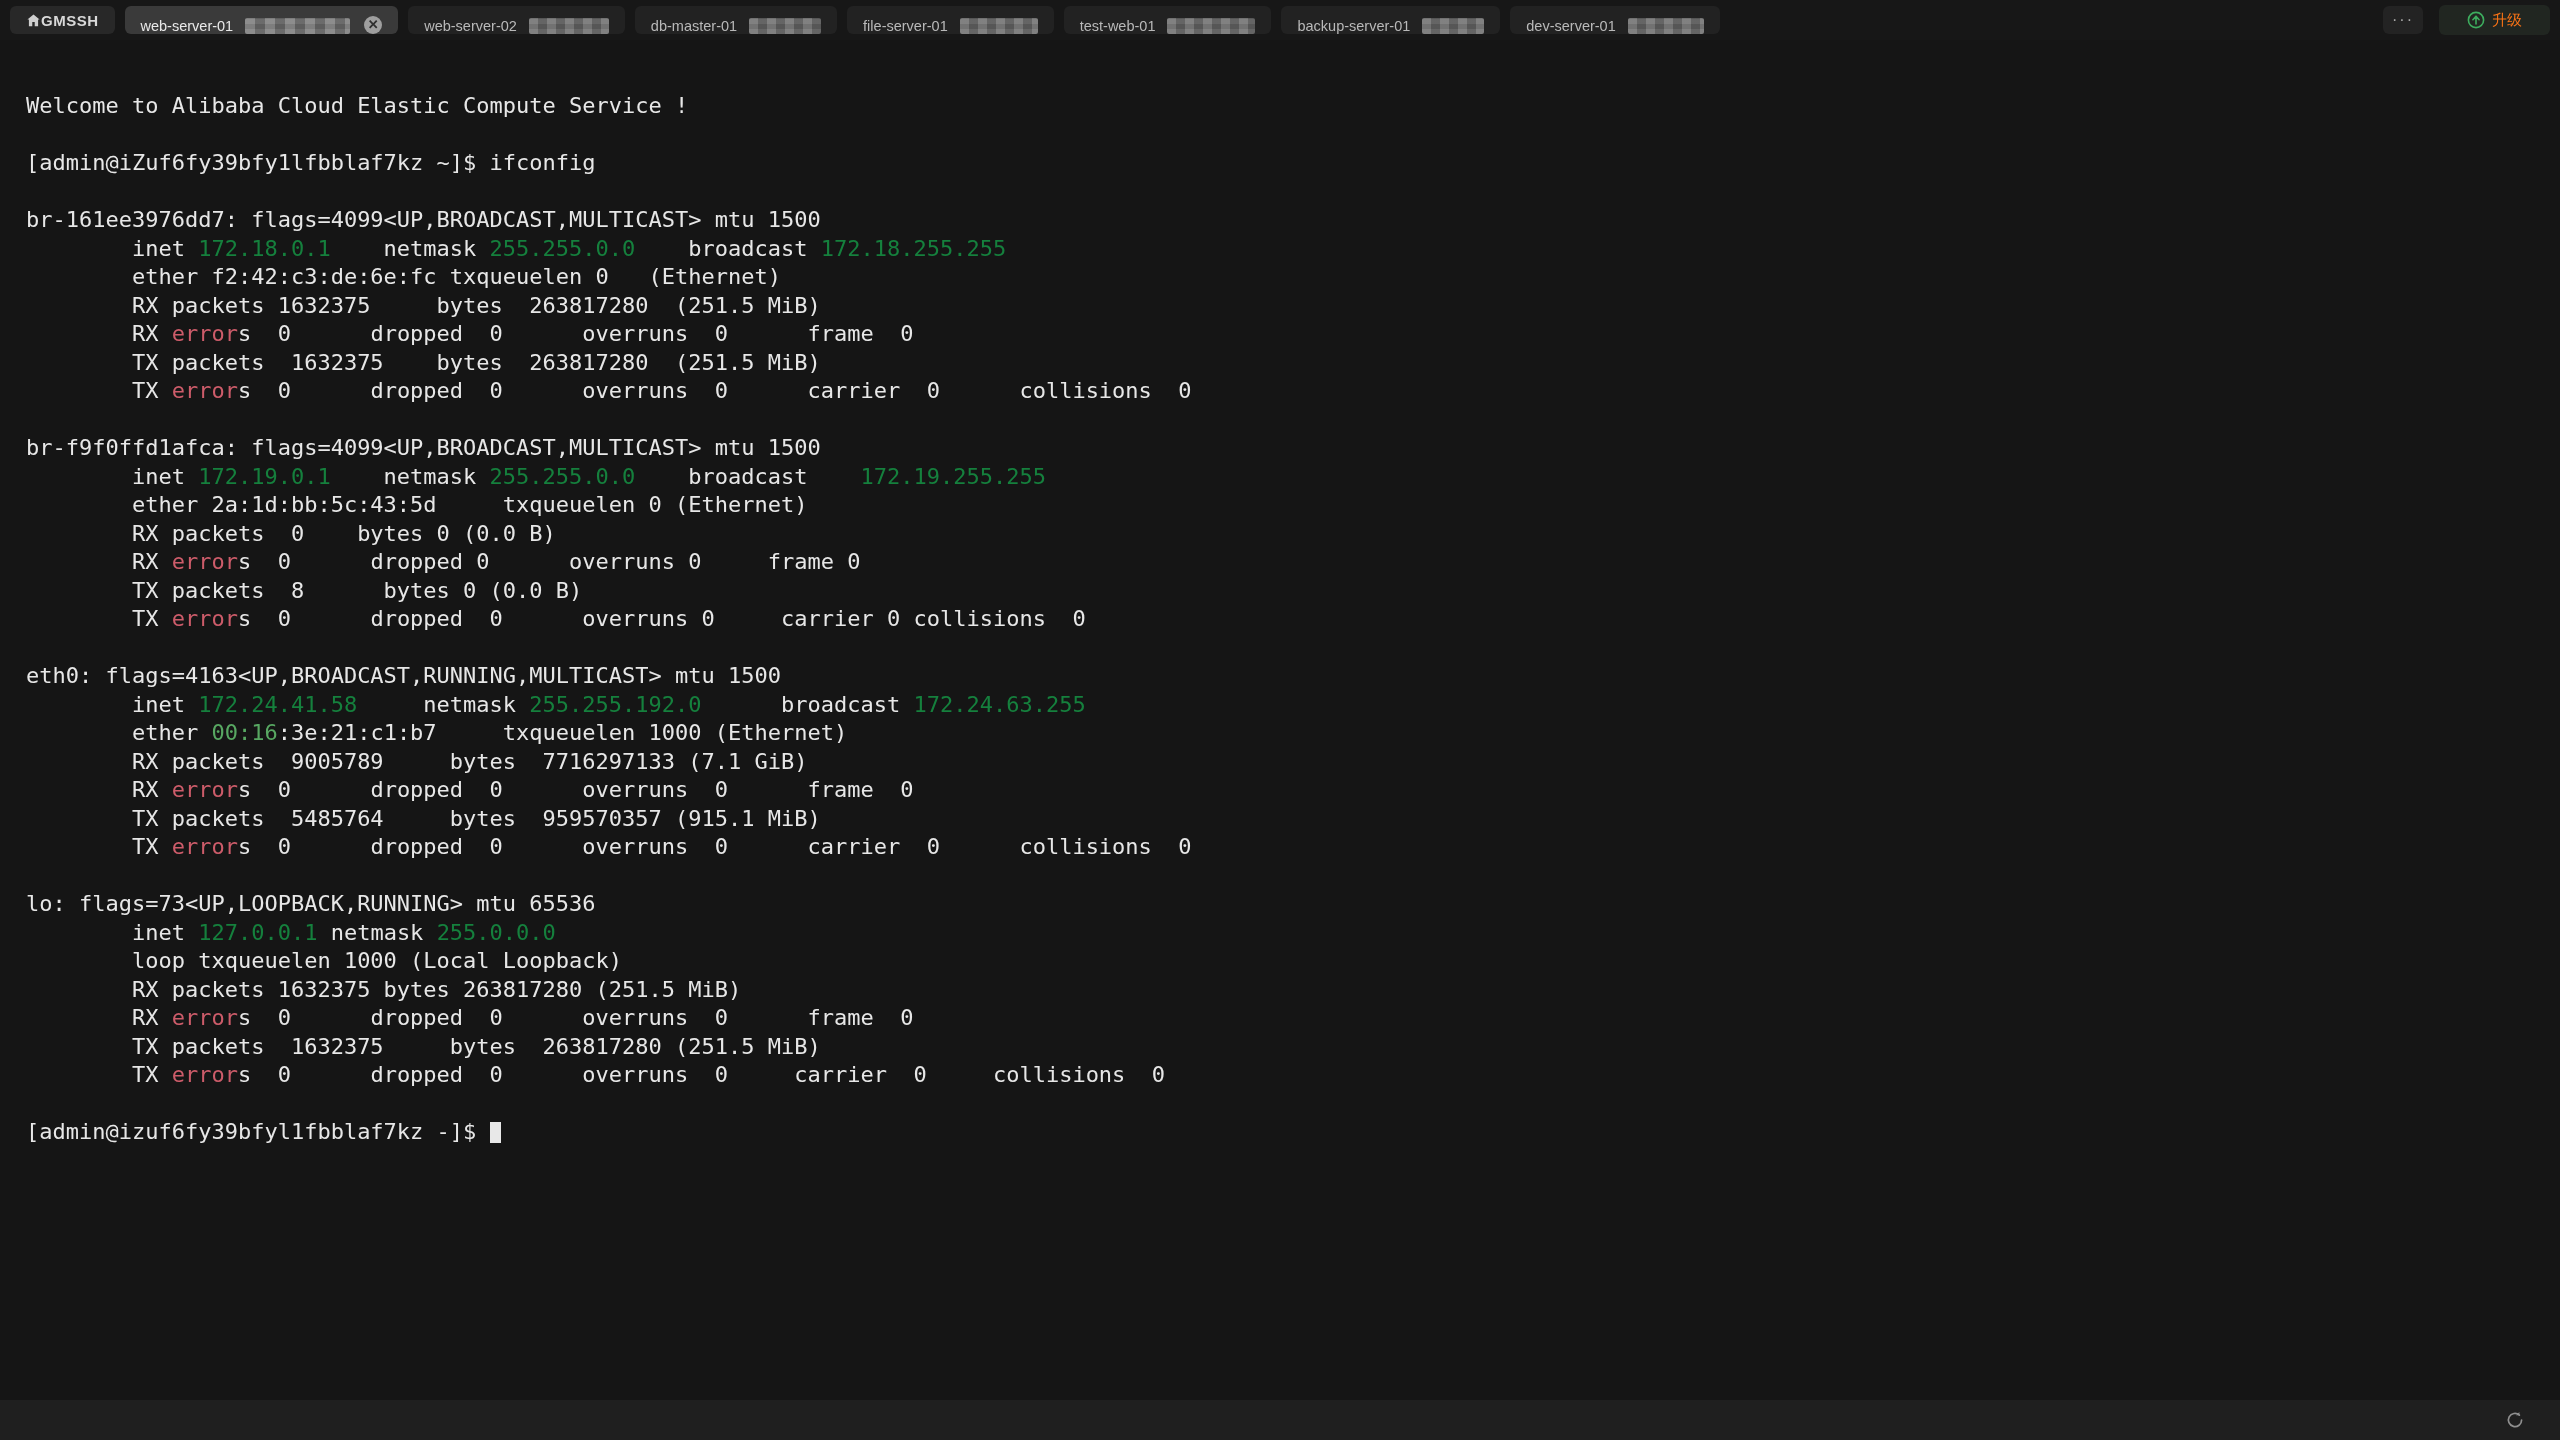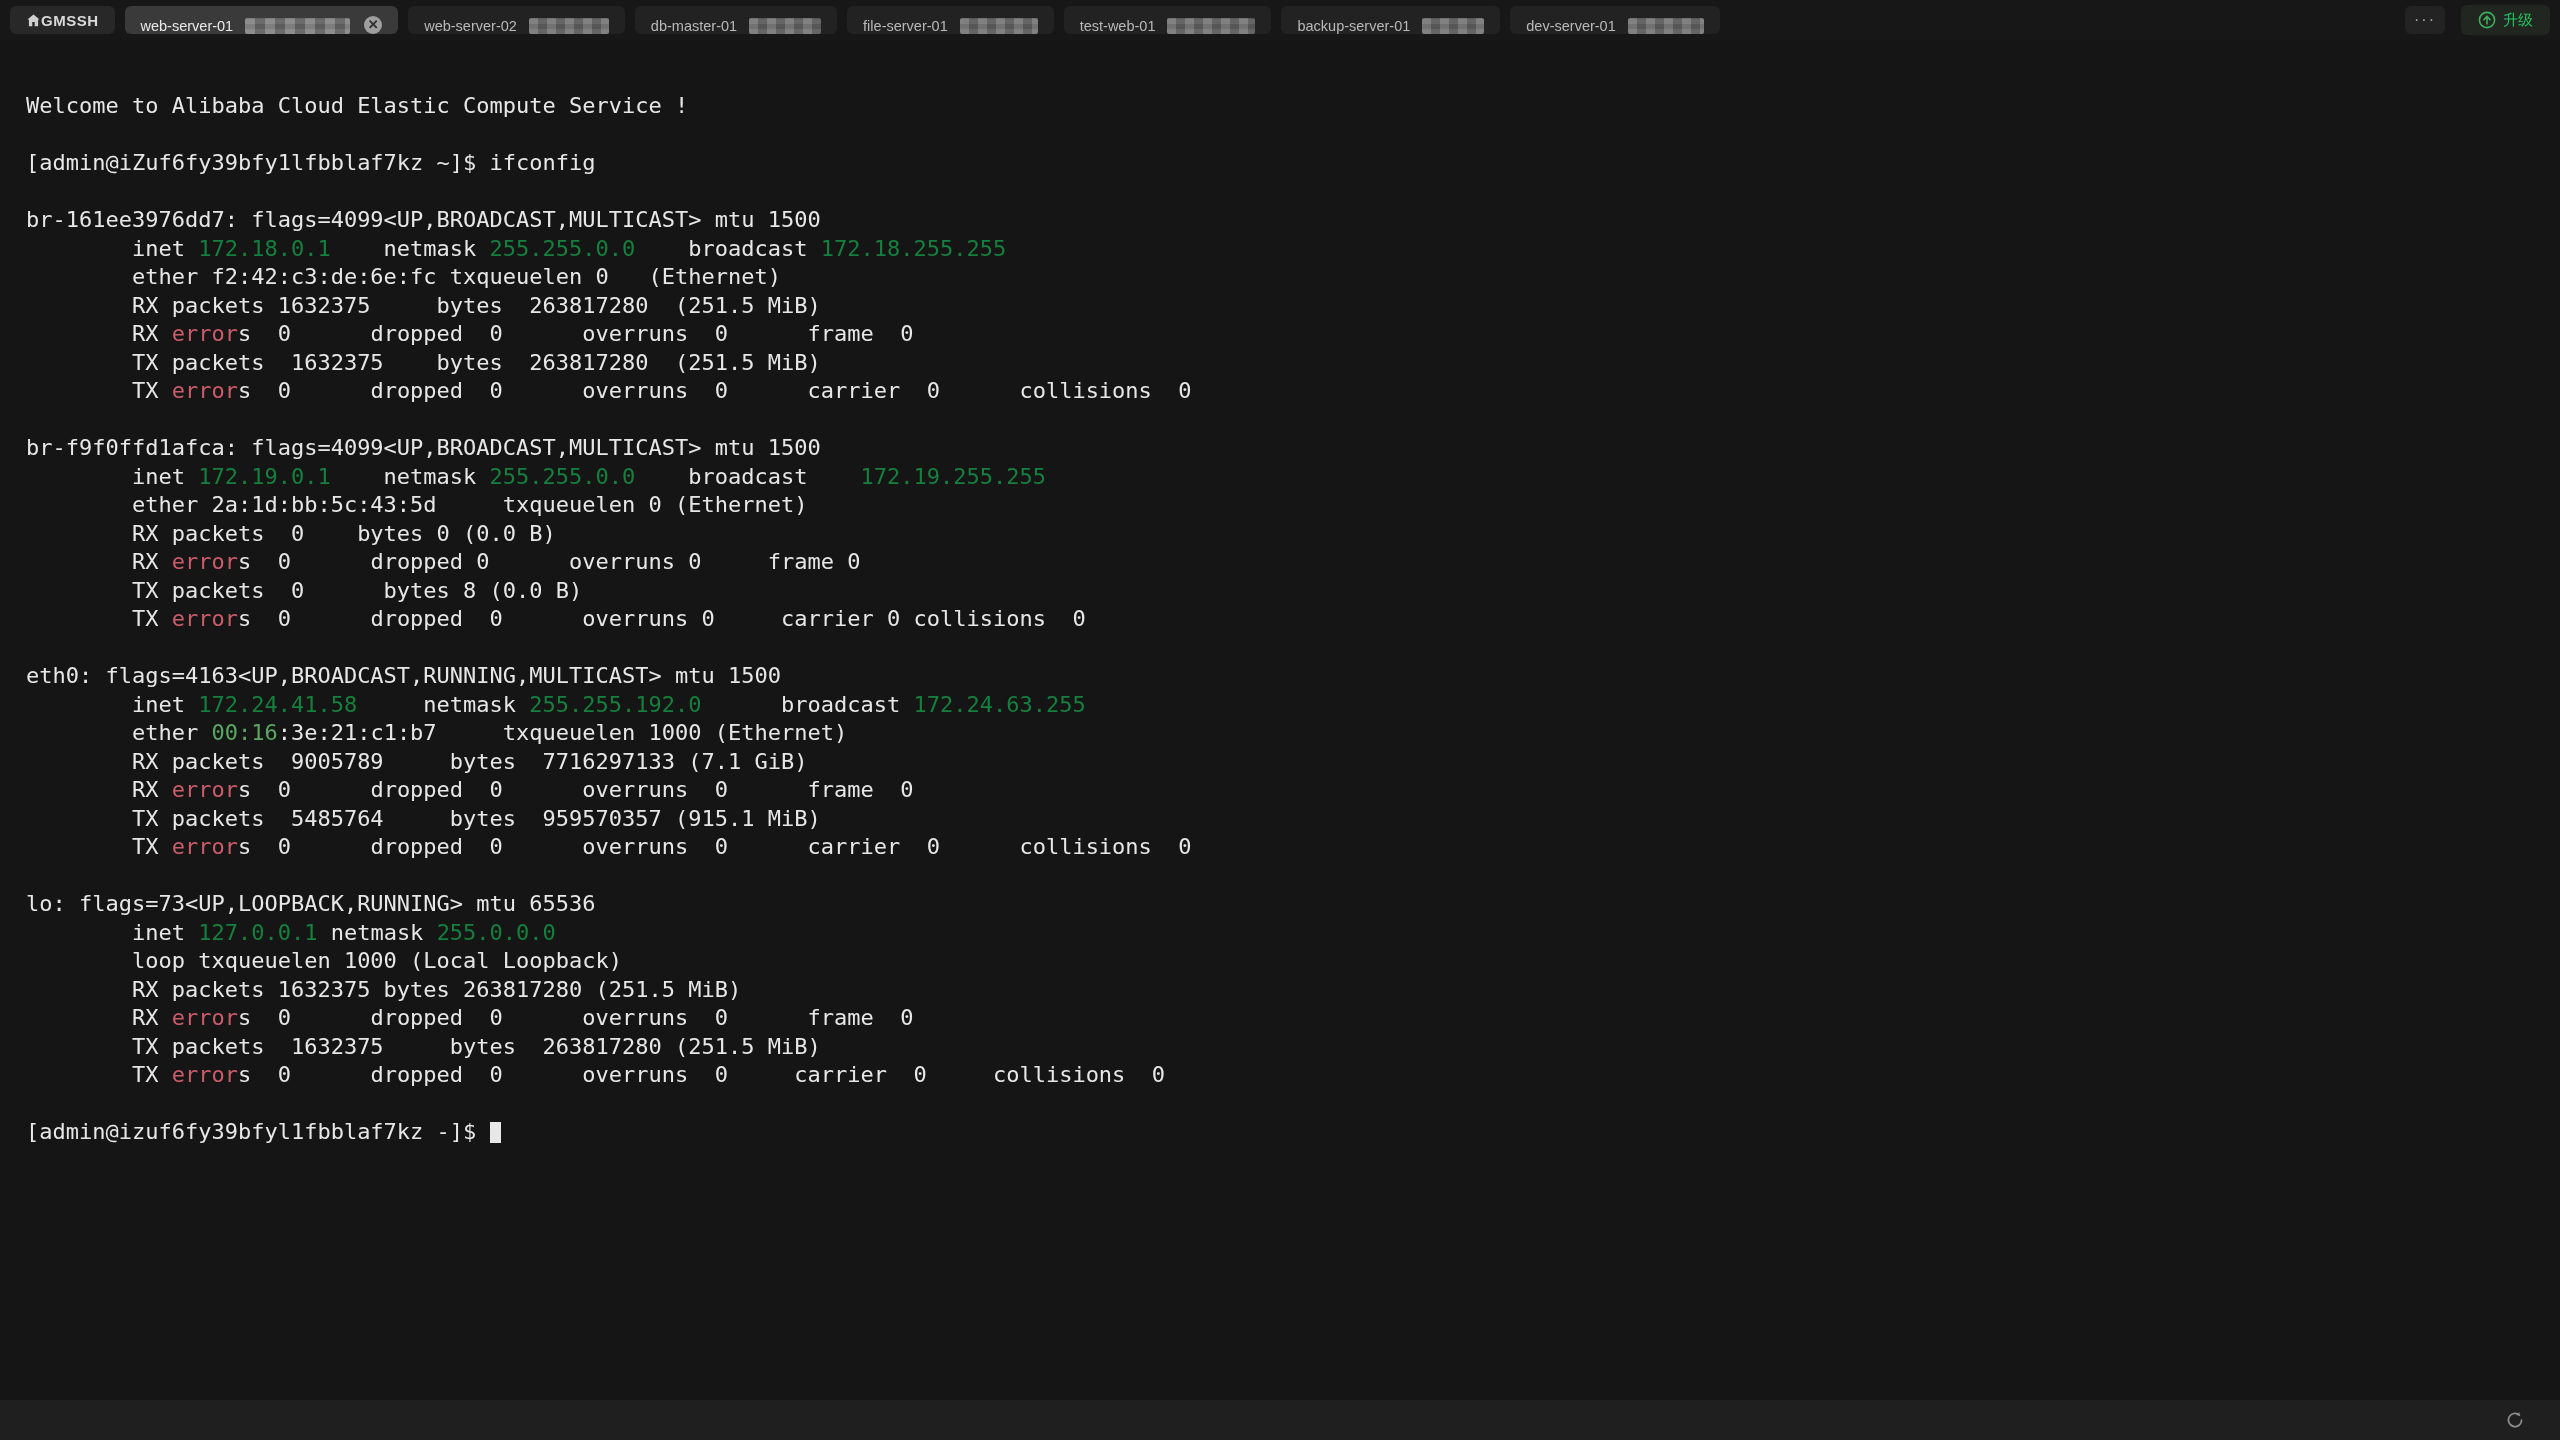--- a/index.html
+++ b/index.html
@@ -67,22 +67,22 @@
   .more-btn {
     height:28px; min-width:40px;
     background:#232323; border:none; border-radius:6px;
     color:#a8a8a8; font-size:16px; letter-spacing:2px;
     cursor:pointer;
   }
   .upgrade-btn {
     height:30px;
     background:#212621; border:none; border-radius:6px;
     display:flex; align-items:center; gap:7px;
-    padding:0 17px;
-    color:#22c55e; font-size:15px;
+    padding:0 28px;
+    color:#f97316; font-size:15px;
     cursor:pointer;
   }
   .upgrade-btn svg { display:block; }
 
   
   .terminal {
     flex:1 1 auto;
     background:#151515;
     padding:52px 20px 0 26px;
     overflow:hidden;
@@ -188,21 +188,21 @@
       <div class="term-line"><span class="seg-w">        RX packets 1632375     bytes  263817280  (251.5 MiB)</span></div>
       <div class="term-line"><span class="seg-w">        RX </span><span class="seg-r">error</span><span class="seg-w">s  0      dropped  0      overruns  0      frame  0</span></div>
       <div class="term-line"><span class="seg-w">        TX packets  1632375    bytes  263817280  (251.5 MiB)</span></div>
       <div class="term-line"><span class="seg-w">        TX </span><span class="seg-r">error</span><span class="seg-w">s  0      dropped  0      overruns  0      carrier  0      collisions  0</span></div>
       <div class="term-line"></div>
       <div class="term-line"><span class="seg-w">br-f9f0ffd1afca: flags=4099&lt;UP,BROADCAST,MULTICAST&gt; mtu 1500</span></div>
       <div class="term-line"><span class="seg-w">        inet </span><span class="seg-o">172.19.0.1</span><span class="seg-w">    netmask </span><span class="seg-o">255.255.0.0</span><span class="seg-w">    broadcast    </span><span class="seg-o">172.19.255.255</span></div>
       <div class="term-line"><span class="seg-w">        ether 2a:1d:bb:5c:43:5d     txqueuelen 0 (Ethernet)</span></div>
       <div class="term-line"><span class="seg-w">        RX packets  0    bytes 0 (0.0 B)</span></div>
       <div class="term-line"><span class="seg-w">        RX </span><span class="seg-r">error</span><span class="seg-w">s  0      dropped 0      overruns 0     frame 0</span></div>
-      <div class="term-line"><span class="seg-w">        TX packets  0      bytes 8 (0.0 B)</span></div>
+      <div class="term-line"><span class="seg-w">        TX packets  8      bytes 0 (0.0 B)</span></div>
       <div class="term-line"><span class="seg-w">        TX </span><span class="seg-r">error</span><span class="seg-w">s  0      dropped  0      overruns 0     carrier 0 collisions  0</span></div>
       <div class="term-line"></div>
       <div class="term-line"><span class="seg-w">eth0: flags=4163&lt;UP,BROADCAST,RUNNING,MULTICAST&gt; mtu 1500</span></div>
       <div class="term-line"><span class="seg-w">        inet </span><span class="seg-o">172.24.41.58</span><span class="seg-w">     netmask </span><span class="seg-o">255.255.192.0</span><span class="seg-w">      broadcast </span><span class="seg-o">172.24.63.255</span></div>
       <div class="term-line"><span class="seg-w">        ether </span><span class="seg-g">00:16</span><span class="seg-w">:3e:21:c1:b7     txqueuelen 1000 (Ethernet)</span></div>
       <div class="term-line"><span class="seg-w">        RX packets  9005789     bytes  7716297133 (7.1 GiB)</span></div>
       <div class="term-line"><span class="seg-w">        RX </span><span class="seg-r">error</span><span class="seg-w">s  0      dropped  0      overruns  0      frame  0</span></div>
       <div class="term-line"><span class="seg-w">        TX packets  5485764     bytes  959570357 (915.1 MiB)</span></div>
       <div class="term-line"><span class="seg-w">        TX </span><span class="seg-r">error</span><span class="seg-w">s  0      dropped  0      overruns  0      carrier  0      collisions  0</span></div>
       <div class="term-line"></div>

